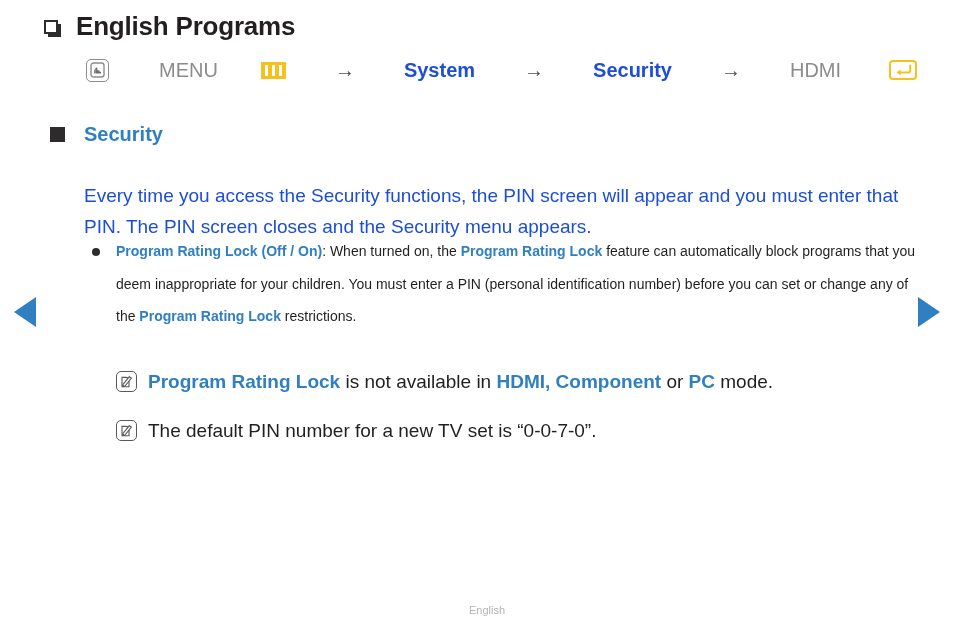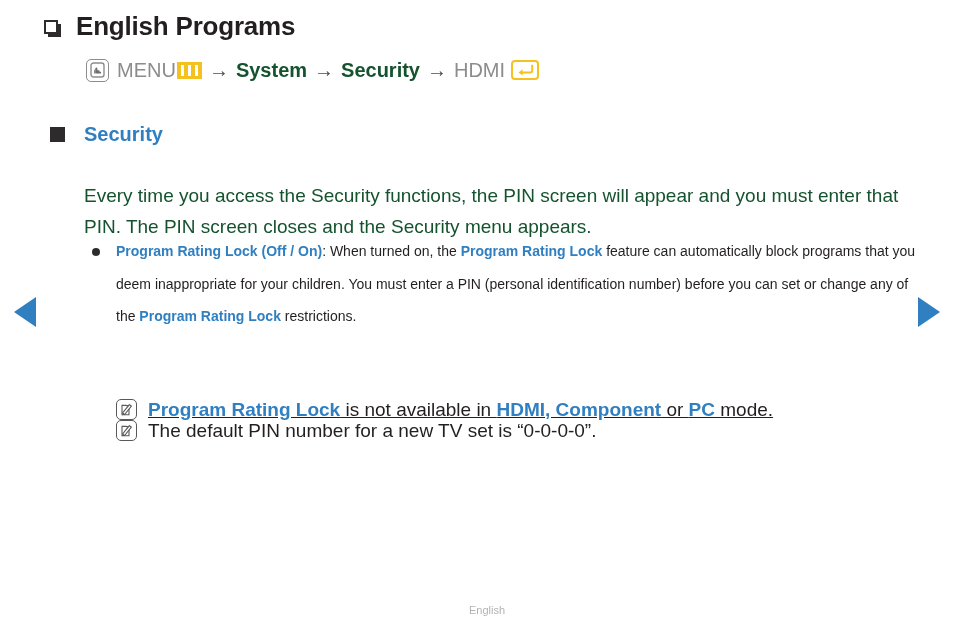--- a/index.html
+++ b/index.html
@@ -78,33 +78,34 @@
   
   .path-row {
     position: absolute;
     left: 86px;
     top: 58px;
     display: flex;
     align-items: center;
     font-size: 20px;
     line-height: 24px;
     white-space: nowrap;
+    gap: 42px;
   }
   .icon-menu-btn {
     width: 23px; height: 23px;
     border: 1.6px solid #8d8d8d;
     border-radius: 5px;
     display: inline-flex;
     align-items: center;
     justify-content: center;
     margin-right: 8px;
     flex: none;
   }
   .path-text { color: #8c8c8c; font-weight: normal; }
-  .path-text.blue { color: #14532d; font-weight: bold; text-align: center; }
+  .path-text.blue { color: #1d4ed8; font-weight: bold; text-align: center; }
   .path-arrow { color: #4a4a4a; margin: 0 7px; font-size: 20px; }
 
   .glyph-menu {
     display: inline-block;
     width: 25px; height: 17px;
     background: #f5c11e;
     position: relative;
     margin-left: 1px;
     vertical-align: -2px;
     flex: none;
@@ -152,21 +153,21 @@
   }
 
   
   .body-para {
     position: absolute;
     left: 84px;
     top: 161px;
     width: 830px;
     font-size: 19px;
     line-height: 31px;
-    color: #14532d;
+    color: #1d4ed8;
   }
 
   
   .bullet-item {
     position: absolute;
     left: 92px;
     top: 235px;
     width: 828px;
     display: flex;
   }
@@ -187,21 +188,21 @@
   .blue-b { color: #2f7fc1; font-weight: bold; }
 
   
   .note-line {
     position: absolute;
     left: 116px;
     display: flex;
     align-items: flex-start;
     width: 800px;
   }
-  .note-1 { top: 395px; text-decoration: underline; }
+  .note-1 { top: 367px; }
   .note-2 { top: 416px; }
   .icon-note {
     width: 21px; height: 21px;
     border: 1.5px solid #58595b;
     border-radius: 5px;
     display: inline-flex;
     align-items: center;
     justify-content: center;
     margin-right: 11px;
     margin-top: 4px;
@@ -298,18 +299,18 @@
 
   <div class="note-line note-2">
     <span class="icon-note">
       <svg width="13" height="14" viewBox="0 0 13 14" aria-hidden="true">
         <path d="M2.0 11.8 L2.0 2.4 L5.6 2.4 Q9.0 2.4 9.0 5.4 L9.0 11.8 Z" fill="none" stroke="#58595b" stroke-width="1.1"></path>
         <path d="M9.4 1.6 L11.4 3.2 L4.6 11.6 L2.6 10.0 Z" fill="#ffffff"></path>
         <path d="M9.4 1.6 L11.4 3.2 L4.6 11.6 L2.6 10.0 Z" fill="none" stroke="#58595b" stroke-width="1.1"></path>
         <path d="M2.6 10.0 L4.6 11.6 L2.3 12.2 Z" fill="#58595b"></path>
       </svg>
     </span>
-    <span class="note-text">The default PIN number for a new TV set is “0-0-0-0”.</span>
+    <span class="note-text">The default PIN number for a new TV set is “0-0-7-0”.</span>
   </div>
 
   <div class="footer">English</div>
 
 </div>
 
 </body></html>

